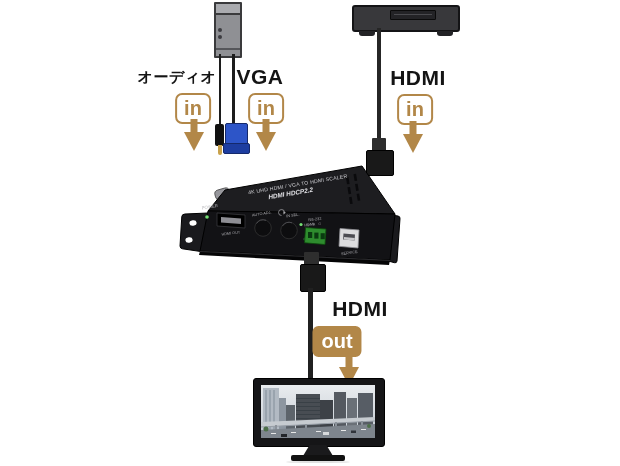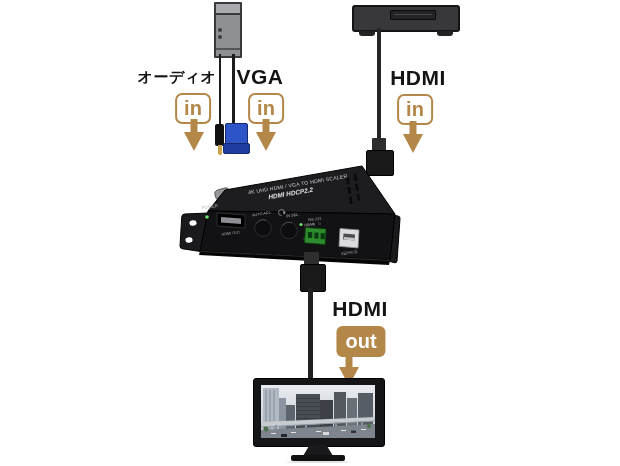--- a/index.html
+++ b/index.html
@@ -70,21 +70,21 @@
   .base-shadow{left:286px;top:461px;width:64px;height:2px;background:#e0e0e0;border-radius:50%;}
 
   
   .audio-lbl{left:177px;top:68px;font-size:15px;}
   .vga-lbl{left:260px;top:65px;font-size:21px;}
   .hdmi-in-lbl{left:418px;top:66px;font-size:21px;}
   .hdmi-out-lbl{left:360px;top:297px;font-size:21px;}
   .audio-badge{left:193px;top:93px;}
   .vga-badge{left:266px;top:93px;}
   .hdmi-in-badge{left:415px;top:94px;}
-  .hdmi-out-badge{left:361px;top:326px;}
+  .hdmi-out-badge{left:337px;top:326px;}
   .audio-arrow{left:194px;top:119px;}
   .vga-arrow{left:266px;top:119px;}
   .hdmi-in-arrow{left:413px;top:121px;}
   .hdmi-out-arrow{left:349px;top:354px;}
 </style>
 </head>
 <body>
 
 <div id="canvas">
 

